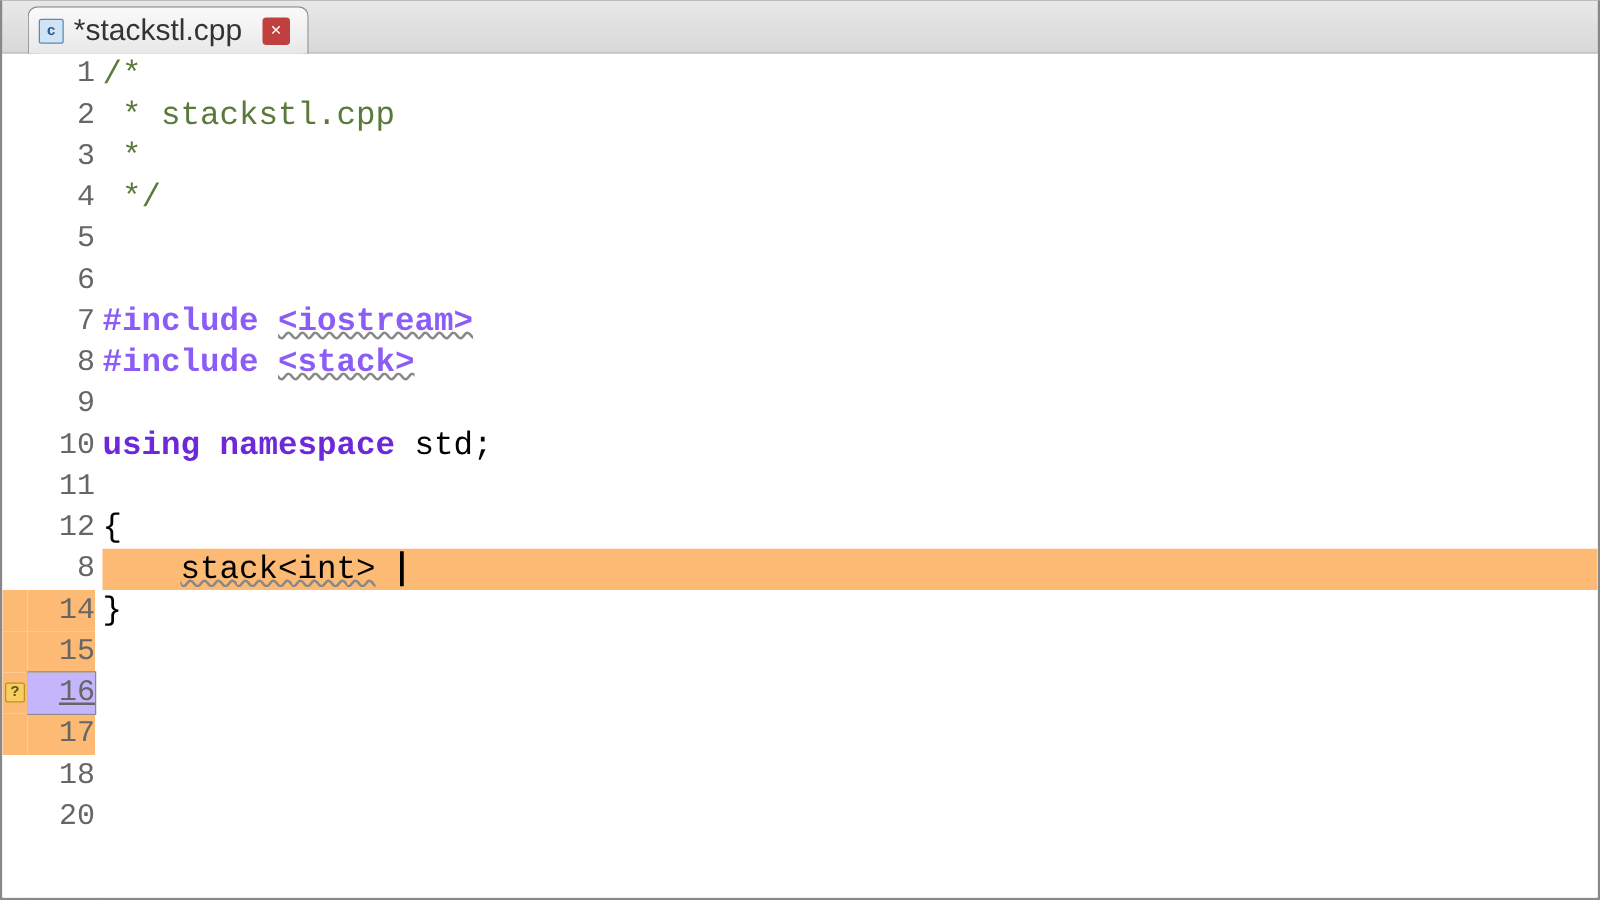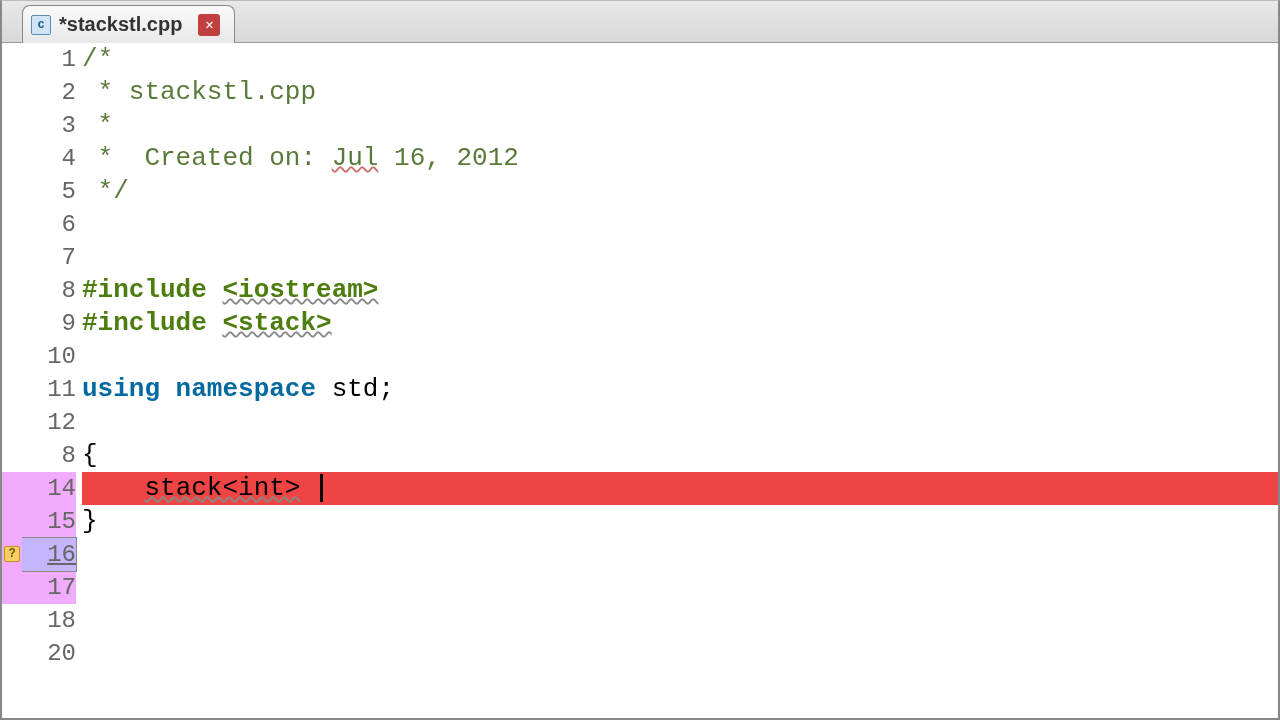--- a/index.html
+++ b/index.html
@@ -45,24 +45,23 @@
     border: 1px solid #5a8bb0;
     display: flex;
     align-items: center;
     justify-content: center;
     font-size: 12px;
     font-weight: bold;
     color: #2a5a8a;
     border-radius: 2px;
   }
   .tab-title {
-    font-size: 20px;
+    font-size: 24px;
     color: #333;
     font-family: Arial, sans-serif;
-    font-weight: bold;
   }
   .tab-close {
     width: 22px;
     height: 22px;
     background: #c04040;
     border-radius: 3px;
     display: flex;
     align-items: center;
     justify-content: center;
     color: #fff;
@@ -97,47 +96,47 @@
     white-space: pre;
   }
   .gutter .line {
     color: #666;
     font-size: 24px;
   }
   .marker-col .line {
     position: relative;
   }
   .change-bar {
-    background: #f0abfc;
+    background: #fdba74;
   }
   .warn-marker {
     position: absolute;
     left: 2px;
     top: 8px;
     width: 16px;
     height: 16px;
     background: #f5d060;
     border: 1px solid #c09020;
     border-radius: 2px;
     font-size: 12px;
     line-height: 14px;
     text-align: center;
     color: #705010;
     font-weight: bold;
   }
   .current-line {
-    background: #ef4444;
+    background: #fdba74;
   }
   .gutter .current-line {
     background: #c4b5fd;
     outline: 1px solid #888;
     text-decoration: underline;
   }
-  .kw-pre { color: #4d7c0f; font-weight: bold; }
-  .kw { color: #0369a1; font-weight: bold; }
+  .kw-pre { color: #8b5cf6; font-weight: bold; }
+  .kw { color: #6d28d9; font-weight: bold; }
   .cm { color: #5a7a3a; }
   .squiggle { text-decoration: underline wavy #cc7070; text-decoration-thickness: 2px; }
   .squiggleg { text-decoration: underline wavy #888; text-decoration-thickness: 2px; }
   .cursor {
     display: inline-block;
     width: 3px;
     height: 28px;
     background: #000;
     vertical-align: middle;
     margin-left: 4px;
@@ -194,21 +193,20 @@
         <div class="line change-bar">15</div>
         <div class="line change-bar current-line">16</div>
         <div class="line change-bar">17</div>
         <div class="line">18</div>
         <div class="line">20</div>
       </div>
     <div class="code-col" id="code">
         <div class="line"><span class="cm">/*</span></div>
         <div class="line"><span class="cm"> * stackstl.cpp</span></div>
         <div class="line"><span class="cm"> *</span></div>
-        <div class="line"><span class="cm"> *  Created on: </span><span class="cm squiggle">Jul</span><span class="cm"> 16, 2012</span></div>
         <div class="line"><span class="cm"> */</span></div>
         <div class="line"><span class=""></span></div>
         <div class="line"><span class=""></span></div>
         <div class="line"><span class="kw-pre">#include </span><span class="kw-pre squiggleg">&lt;iostream&gt;</span></div>
         <div class="line"><span class="kw-pre">#include </span><span class="kw-pre squiggleg">&lt;stack&gt;</span></div>
         <div class="line"><span class=""></span></div>
         <div class="line"><span class="kw">using namespace </span><span class="">std;</span></div>
         <div class="line"><span class=""></span></div>
         <div class="line"><span class="">{</span></div>
         <div class="line current-line"><span class="">    </span><span class="squiggleg">stack&lt;int&gt;</span><span class=""> </span><span class="cursor"></span></div>

